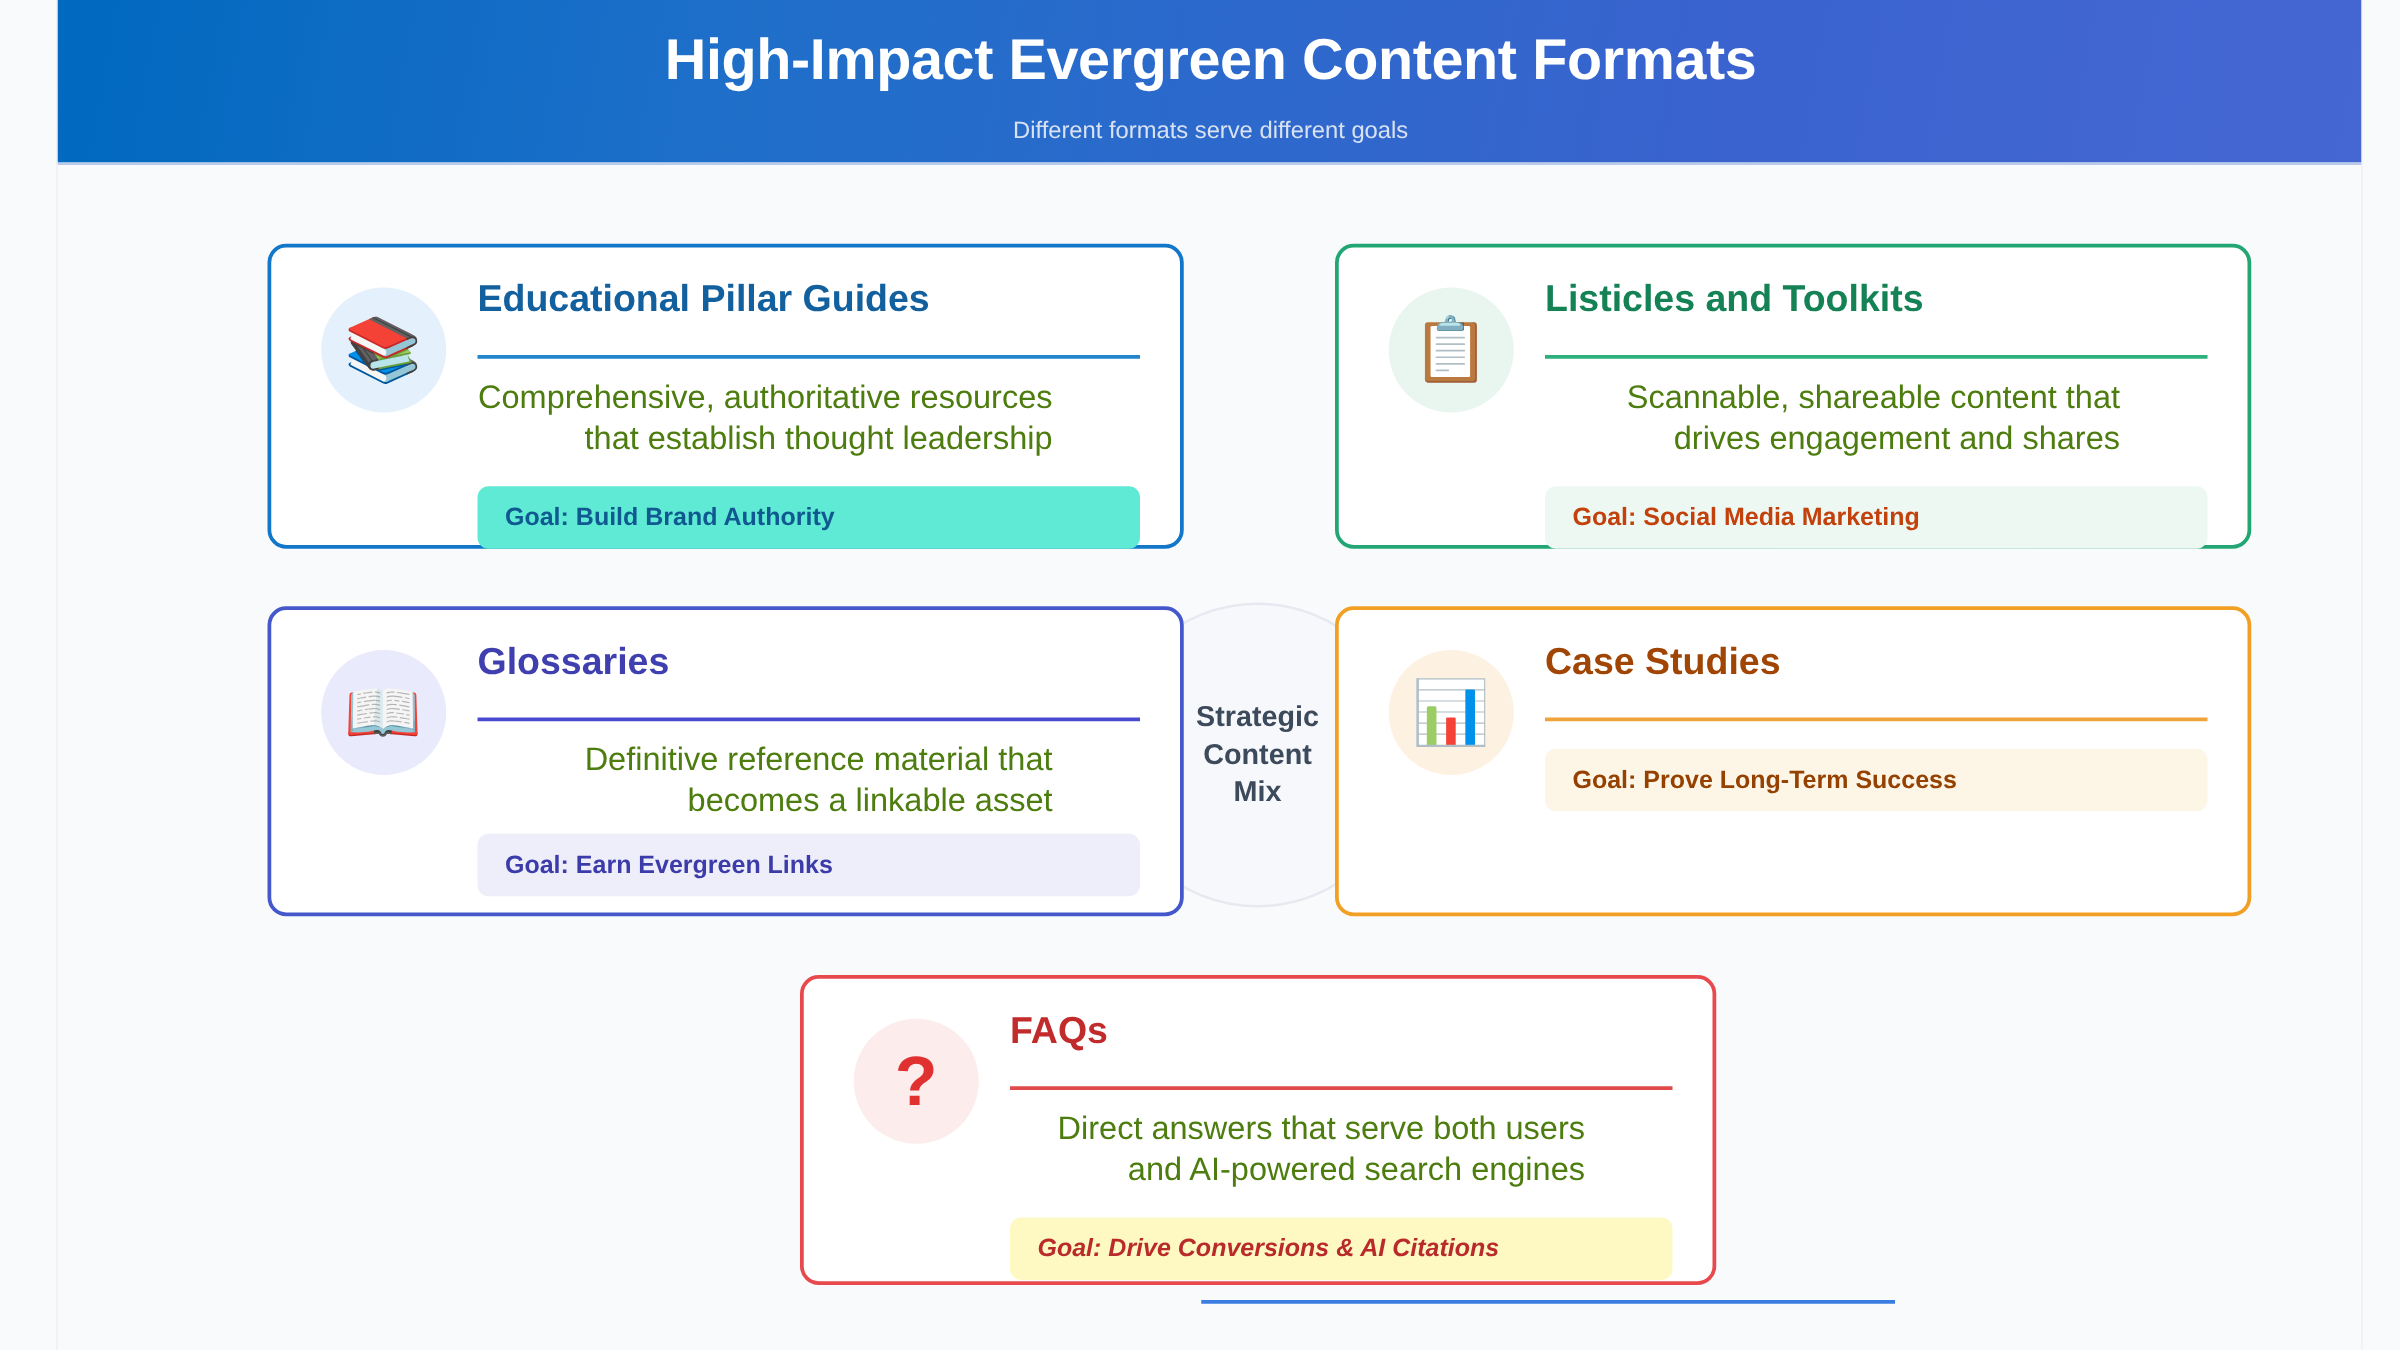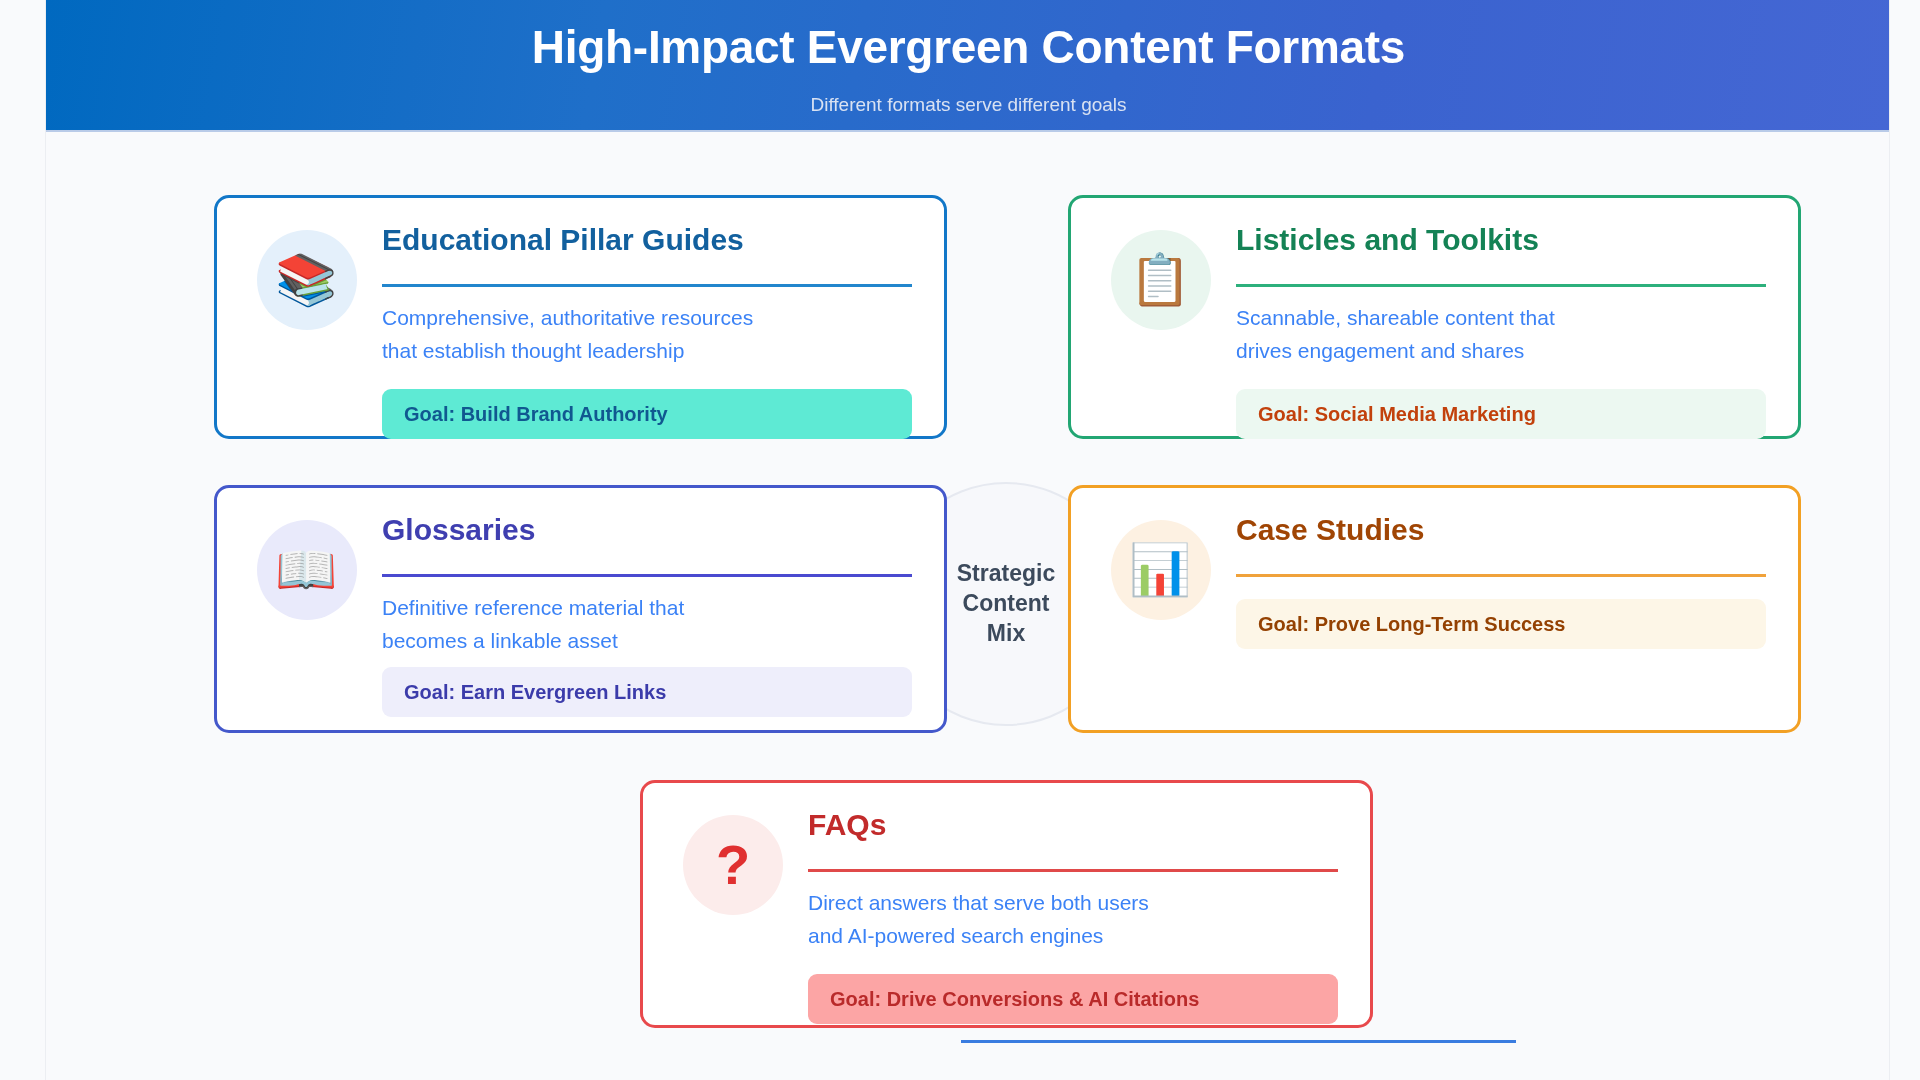--- a/index.html
+++ b/index.html
@@ -151,42 +151,43 @@
     white-space: nowrap;
   }
   .c1 .card-title { color: #12609e; border-bottom-color: #2286cd; }
   .c2 .card-title { color: #148255; border-bottom-color: #2db07c; }
   .c3 .card-title { color: #3f3fb0; border-bottom-color: #4a4ad0; }
   .c4 .card-title { color: #a04504; border-bottom-color: #f0a23b; }
   .c5 .card-title { color: #c22b2b; border-bottom-color: #e04a4a; }
 
   .card-desc {
     margin: 14px 0 0 0;
-    font-size: 21px;
+    font-size: 26px;
     line-height: 33px;
-    color: #3b82f6;
+    color: #4d7c0f;
     max-width: 460px;
+    text-align: right;
   }
   .goal-pill {
     margin-top: 22px;
     height: 50px;
     border-radius: 9px;
     display: flex;
     align-items: center;
     padding: 0 22px;
     box-sizing: border-box;
     font-size: 20px;
     font-weight: bold;
     white-space: nowrap;
   }
   .c1 .goal-pill { background: #5eead4; color: #105890; }
   .c2 .goal-pill { background: #ecf8f1; color: #c2410c; }
   .c3 .goal-pill { background: #eeeefb; color: #3b3baa; margin-top: 10px; }
   .c4 .goal-pill { background: #fdf6e7; color: #944102; }
-  .c5 .goal-pill { background: #fca5a5; color: #b92a2a; }
+  .c5 .goal-pill { background: #fef9c3; color: #b92a2a; font-style: italic; }
 
   
   .footer {
     position: absolute;
     left: 0;
     bottom: 0;
     width: 1845px;
     height: 62px;
   }
   .footer-rule {

